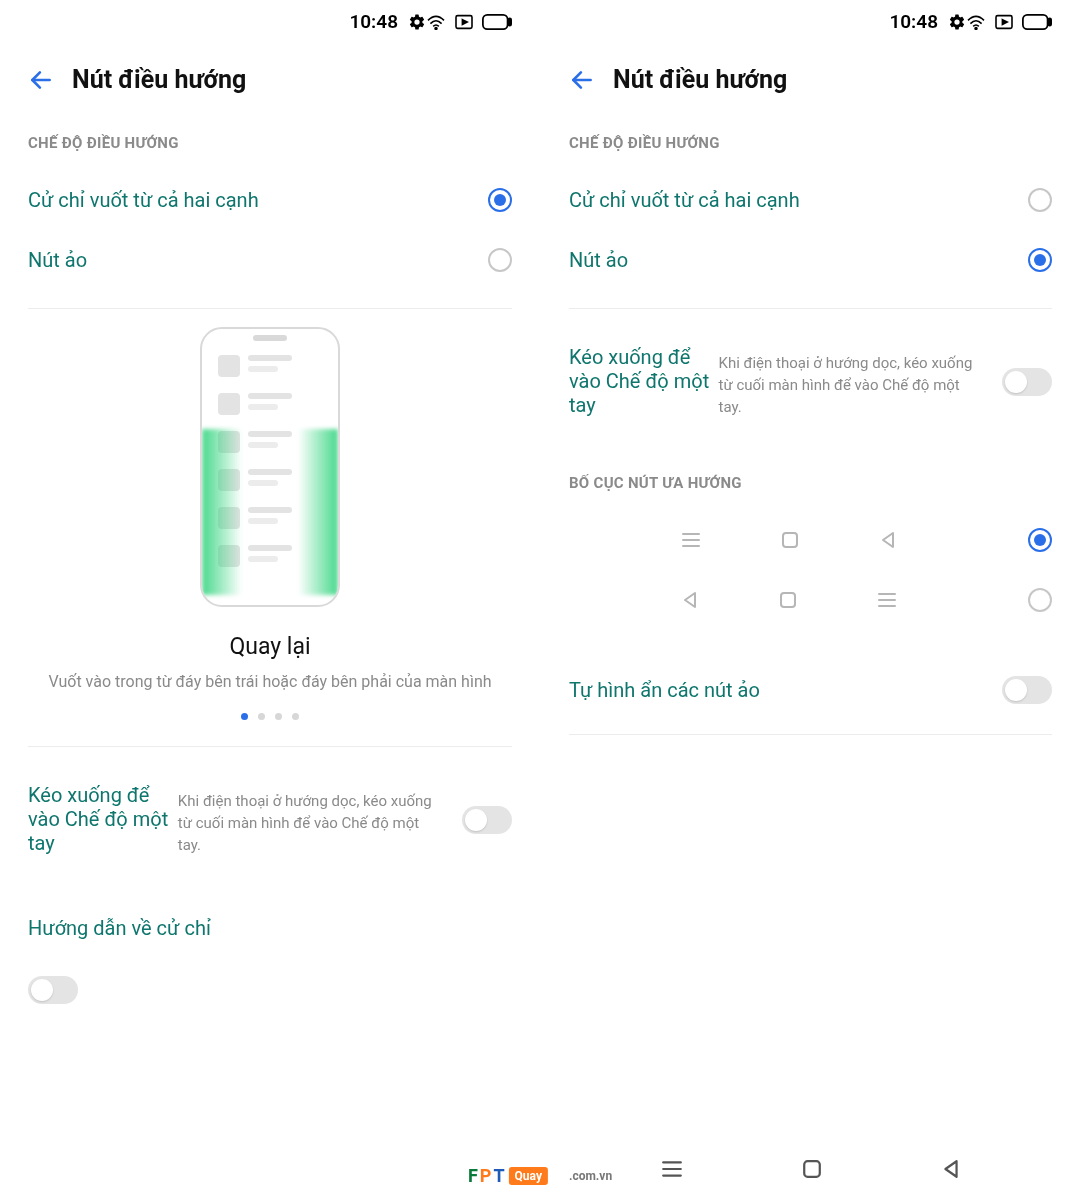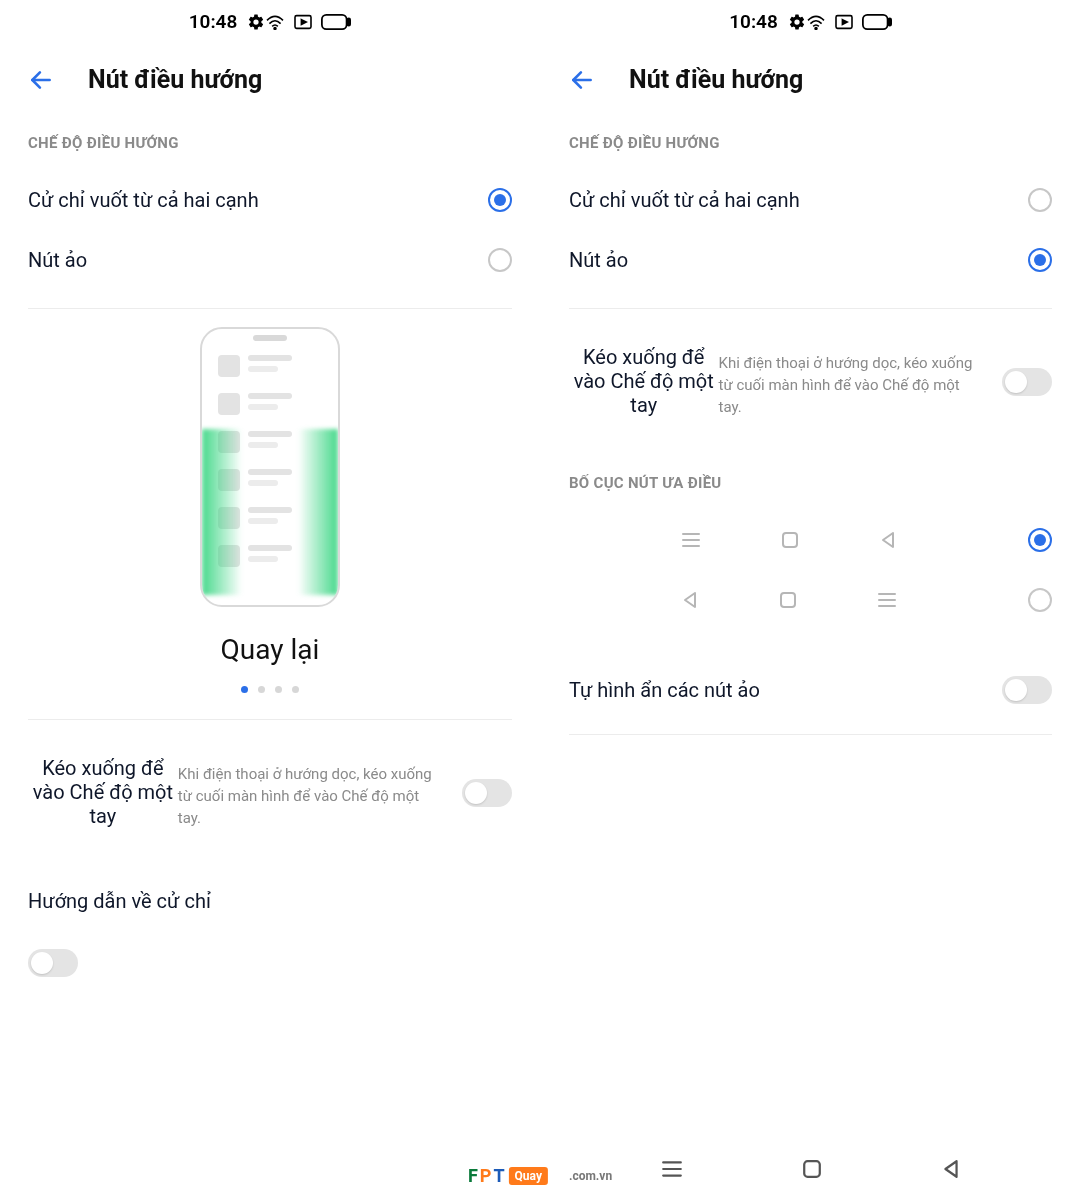--- a/index.html
+++ b/index.html
@@ -18,33 +18,33 @@
     display: flex;
     flex-direction: column;
     position: relative;
   }
   .screen + .screen { border-left: 1px solid rgba(0,0,0,0); }
 
   
   .statusbar {
     display: flex;
     align-items: center;
-    justify-content: center;
+    justify-content: flex-end;
     padding: 10px 28px 6px 28px;
     font-size: 19px;
     font-weight: 600;
   }
   .statusbar .left { display: flex; align-items: center; gap: 10px; }
   .statusbar .right { display: flex; align-items: center; gap: 8px; }
 
   
   .header {
     display: flex;
     align-items: center;
-    gap: 34px;
+    gap: 18px;
     padding: 26px 28px 10px 28px;
   }
   .header .title {
     font-size: 25px;
     font-weight: 700;
     color: #111;
   }
   .back-arrow { color: #2b6fe8; }
 
   
@@ -57,21 +57,21 @@
     margin-top: 30px;
     margin-bottom: 18px;
   }
 
   .row {
     display: flex;
     align-items: center;
     justify-content: space-between;
     padding: 18px 0;
   }
-  .row .label { font-size: 20px; color: #0f172a; text-align: center; }
+  .row .label { font-size: 20px; color: #0f766e; }
   .row .sub { font-size: 15px; color: #8a8a8a; margin-top: 8px; line-height: 1.45; }
   .row .textcol { display: flex; flex-direction: row; padding-right: 20px; }
 
   .divider { height: 1px; background: #ececec; margin: 18px 0; }
 
   
   .radio {
     width: 24px; height: 24px; border-radius: 50%;
     border: 2px solid #c7c7c7;
     display: inline-flex; align-items: center; justify-content: center;
@@ -126,21 +126,21 @@
   }
   .phone-frame .glow-left {
     left: 0;
     background: linear-gradient(90deg, rgba(40,210,120,0.85), rgba(40,210,120,0));
   }
   .phone-frame .glow-right {
     right: 0;
     background: linear-gradient(270deg, rgba(40,210,120,0.85), rgba(40,210,120,0));
   }
   .illus-title {
-    font-size: 28px; margin-top: 26px; color: #111;
+    font-size: 23px; margin-top: 26px; color: #111;
   }
   .illus-desc {
     font-size: 16px; color: #8a8a8a; text-align: center;
     margin-top: 10px; line-height: 1.45; max-width: 450px;
   }
   .dots { display: flex; gap: 10px; margin-top: 20px; }
   .dot { width: 7px; height: 7px; border-radius: 50%; background: #d7d7d7; }
   .dot.active { background: #2b6fe8; }
 
   
@@ -288,20 +288,21 @@
               <div class="lines">
                 <div class="line1"></div>
                 <div class="line2"></div>
               </div>
             </div>
         </div>
         <div class="glow-left"></div>
         <div class="glow-right"></div>
       </div>
       <div class="illus-title">Quay lại</div>
+      <div class="illus-desc">Vuốt vào trong từ đáy bên trái hoặc đáy bên phải của màn hình</div>
       <div class="dots">
         <span class="dot active"></span>
         <span class="dot"></span>
         <span class="dot"></span>
         <span class="dot"></span>
       </div>
     </div>
 
     <div class="divider" style="margin-top:26px;"></div>
 
@@ -385,21 +386,21 @@
     <div class="divider"></div>
 
     <div class="row">
       <div class="textcol">
         <span class="label">Kéo xuống để vào Chế độ một tay</span>
         <span class="sub">Khi điện thoại ở hướng dọc, kéo xuống từ cuối màn hình để vào Chế độ một tay.</span>
       </div>
       <span class="toggle"></span>
     </div>
 
-    <div class="section-title" style="margin-top:38px;">BỐ CỤC NÚT ƯA ĐIỀU</div>
+    <div class="section-title" style="margin-top:38px;">BỐ CỤC NÚT ƯA HƯỚNG</div>
 
     <div class="layout-option">
       <div class="nav-icons">
         <span>
             <svg width="20" height="16" viewBox="0 0 20 16" stroke="#b6b6b6" stroke-width="2" stroke-linecap="round">
               <line x1="2" y1="2" x2="18" y2="2"></line>
               <line x1="2" y1="8" x2="18" y2="8"></line>
               <line x1="2" y1="14" x2="18" y2="14"></line>
             </svg>
           </span>

